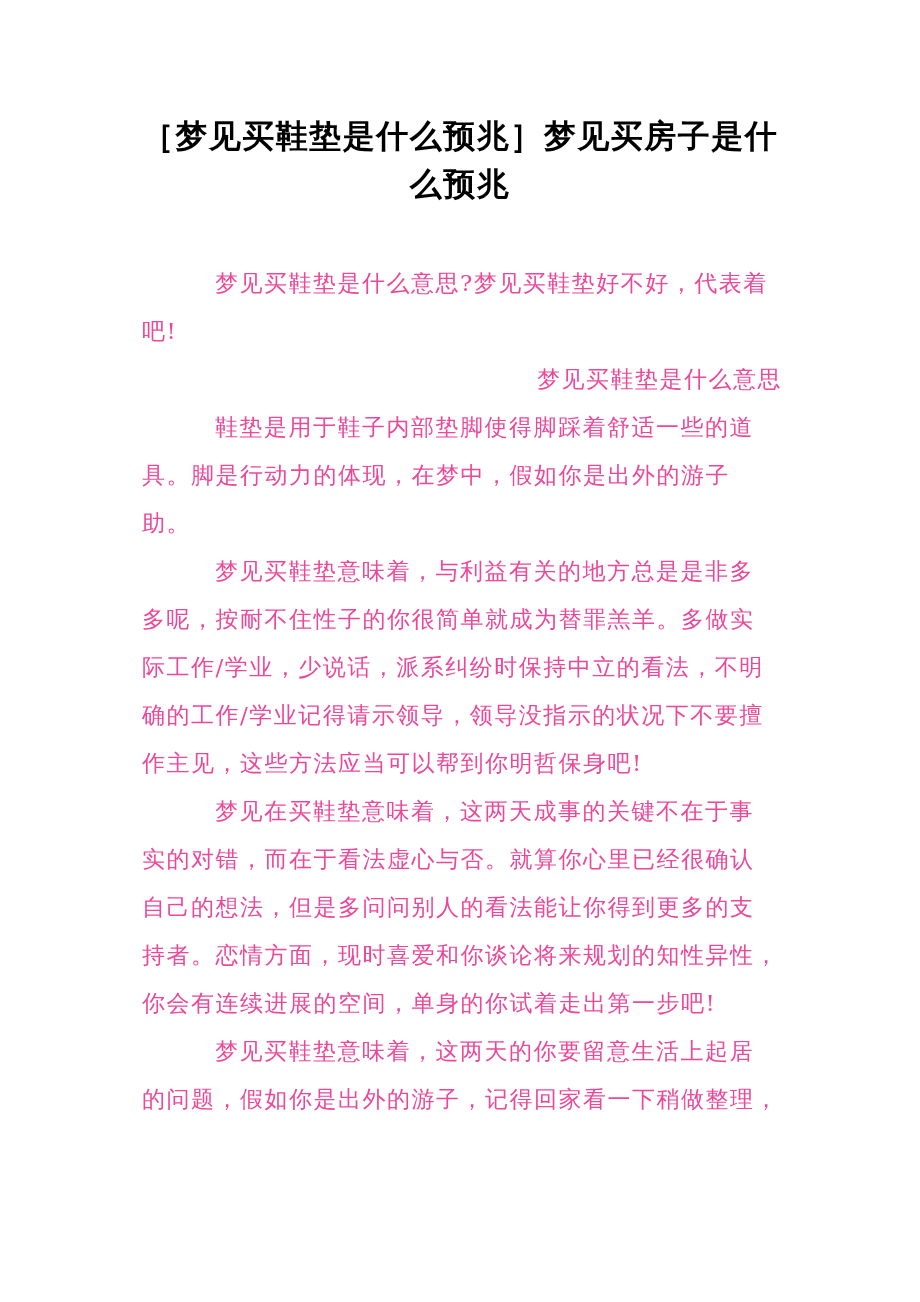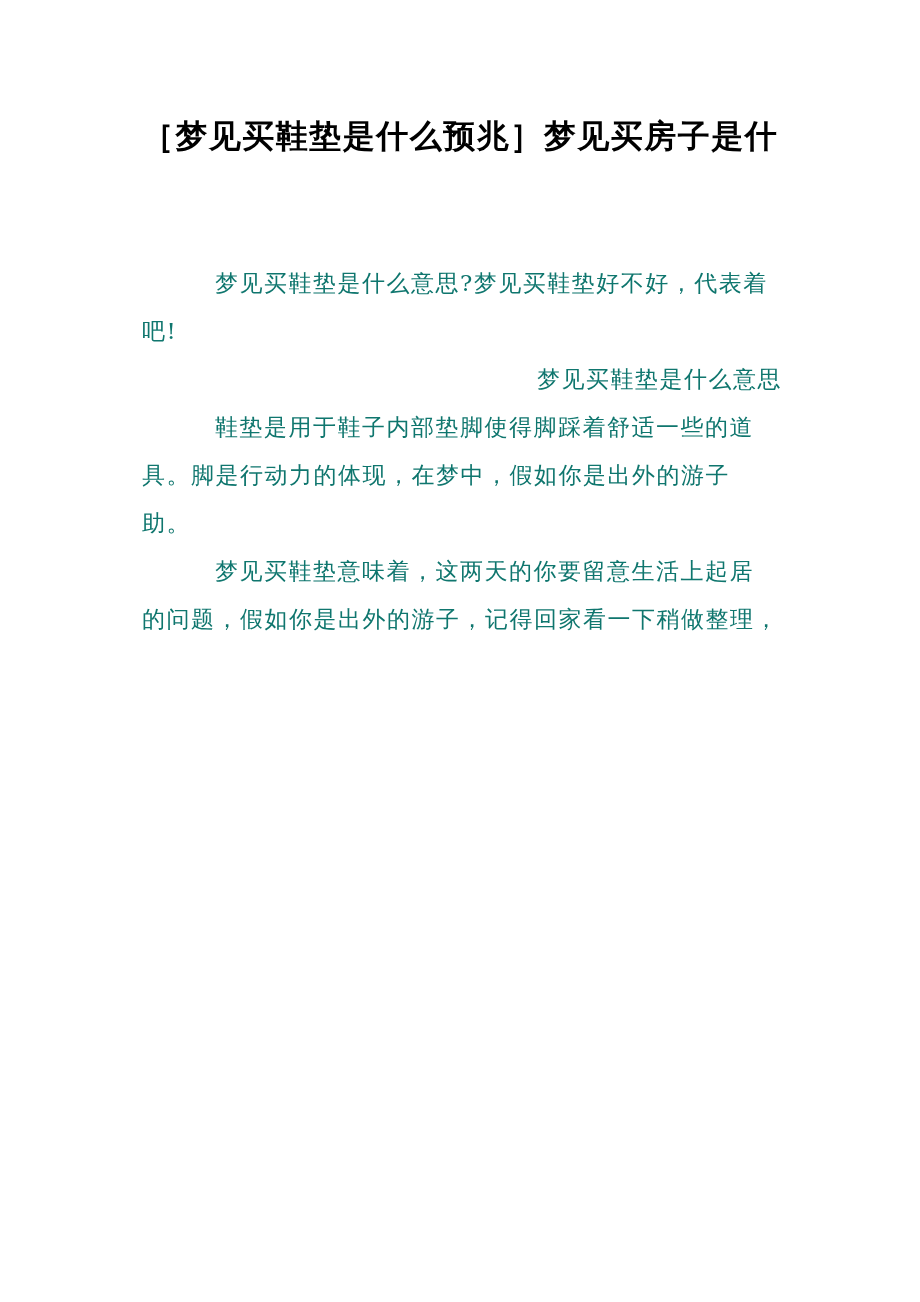--- a/index.html
+++ b/index.html
@@ -35,60 +35,75 @@
       color: #000;
     }
     .title .line { display: block; white-space: nowrap; }
     .body {
       position: absolute;
       left: 142px;
       top: 259px;
       width: 640px;
       font-family: "DejaVu Serif", serif;
       font-size: 23px;
-      color: #0f766e;
+      color: #ec4899;
     }
     .line {
       display: block;
       height: 48px;
       line-height: 48px;
       white-space: nowrap;
       letter-spacing: 1.5px;
     }
     .indent2 { padding-left: 73px; }
     .indent1 { padding-left: 48px; text-align: right; }
     .heading-line { margin-top: 0px; }
   </style>
 </head>
 <body>
 
 <div class="page">
 
   <h1 class="title" style="margin:0;">
     <span class="line">［梦见买鞋垫是什么预兆］梦见买房子是什</span>
+    <span class="line">么预兆</span>
   </h1>
 
   <div class="body">
 
     <div>
       <span class="line indent2">梦见买鞋垫是什么意思?梦见买鞋垫好不好，代表着</span>
       <span class="line">吧!</span>
     </div>
 
     <div>
       <span class="line indent1 heading-line">梦见买鞋垫是什么意思</span>
     </div>
 
     <div>
       <span class="line indent2">鞋垫是用于鞋子内部垫脚使得脚踩着舒适一些的道</span>
       <span class="line">具。脚是行动力的体现，在梦中，假如你是出外的游子</span>
       <span class="line">助。</span>
     </div>
 
+    <div>
+      <span class="line indent2">梦见买鞋垫意味着，与利益有关的地方总是是非多</span>
+      <span class="line">多呢，按耐不住性子的你很简单就成为替罪羔羊。多做实</span>
+      <span class="line">际工作/学业，少说话，派系纠纷时保持中立的看法，不明</span>
+      <span class="line">确的工作/学业记得请示领导，领导没指示的状况下不要擅</span>
+      <span class="line">作主见，这些方法应当可以帮到你明哲保身吧!</span>
+    </div>
 
+    <div>
+      <span class="line indent2">梦见在买鞋垫意味着，这两天成事的关键不在于事</span>
+      <span class="line">实的对错，而在于看法虚心与否。就算你心里已经很确认</span>
+      <span class="line">自己的想法，但是多问问别人的看法能让你得到更多的支</span>
+      <span class="line">持者。恋情方面，现时喜爱和你谈论将来规划的知性异性，</span>
+      <span class="line">你会有连续进展的空间，单身的你试着走出第一步吧!</span>
+    </div>
 
     <div>
       <span class="line indent2">梦见买鞋垫意味着，这两天的你要留意生活上起居</span>
       <span class="line">的问题，假如你是出外的游子，记得回家看一下稍做整理，</span>
     </div>
 
   </div>
 </div>
 
 </body></html>

